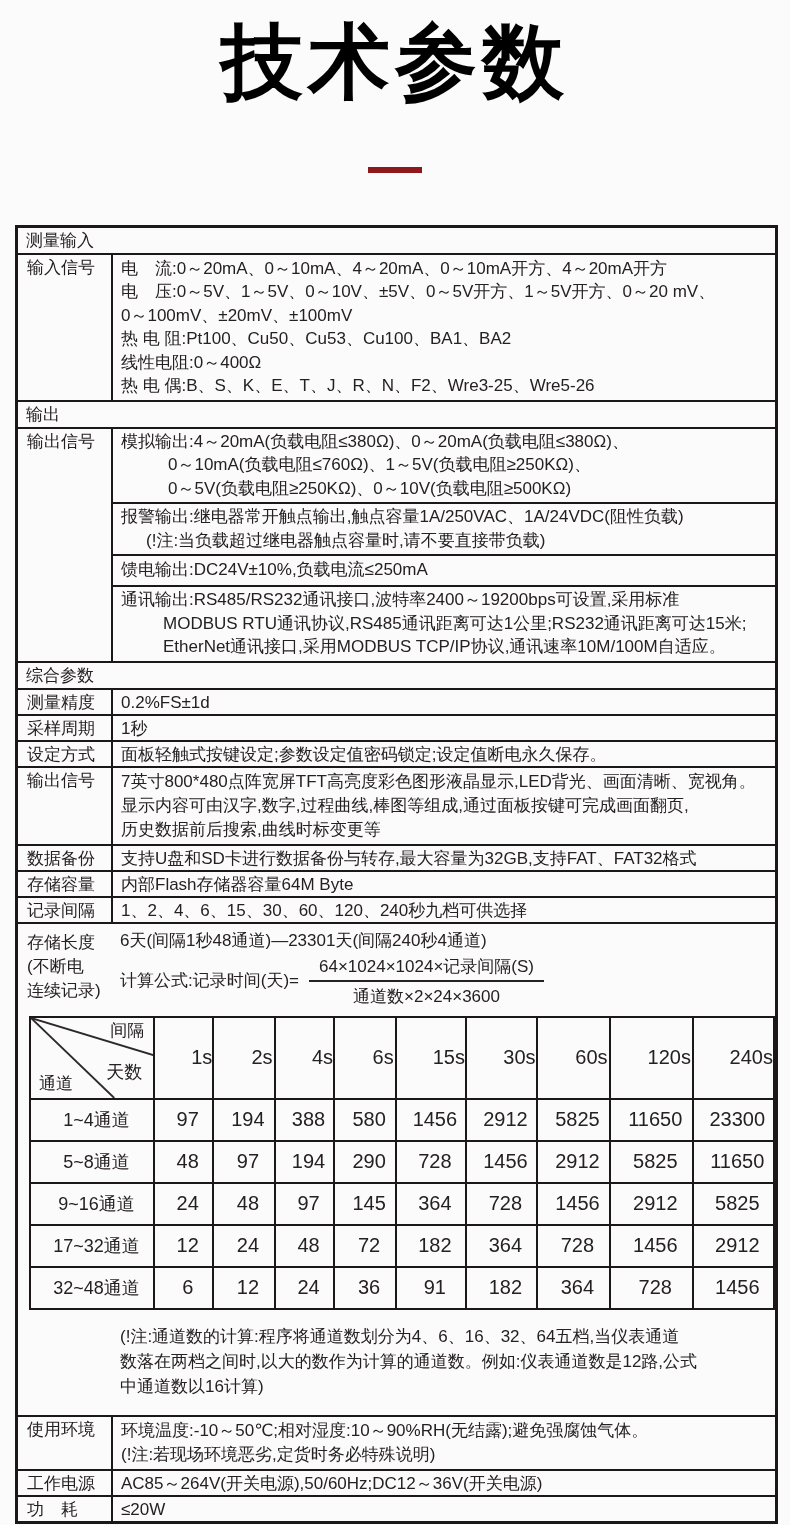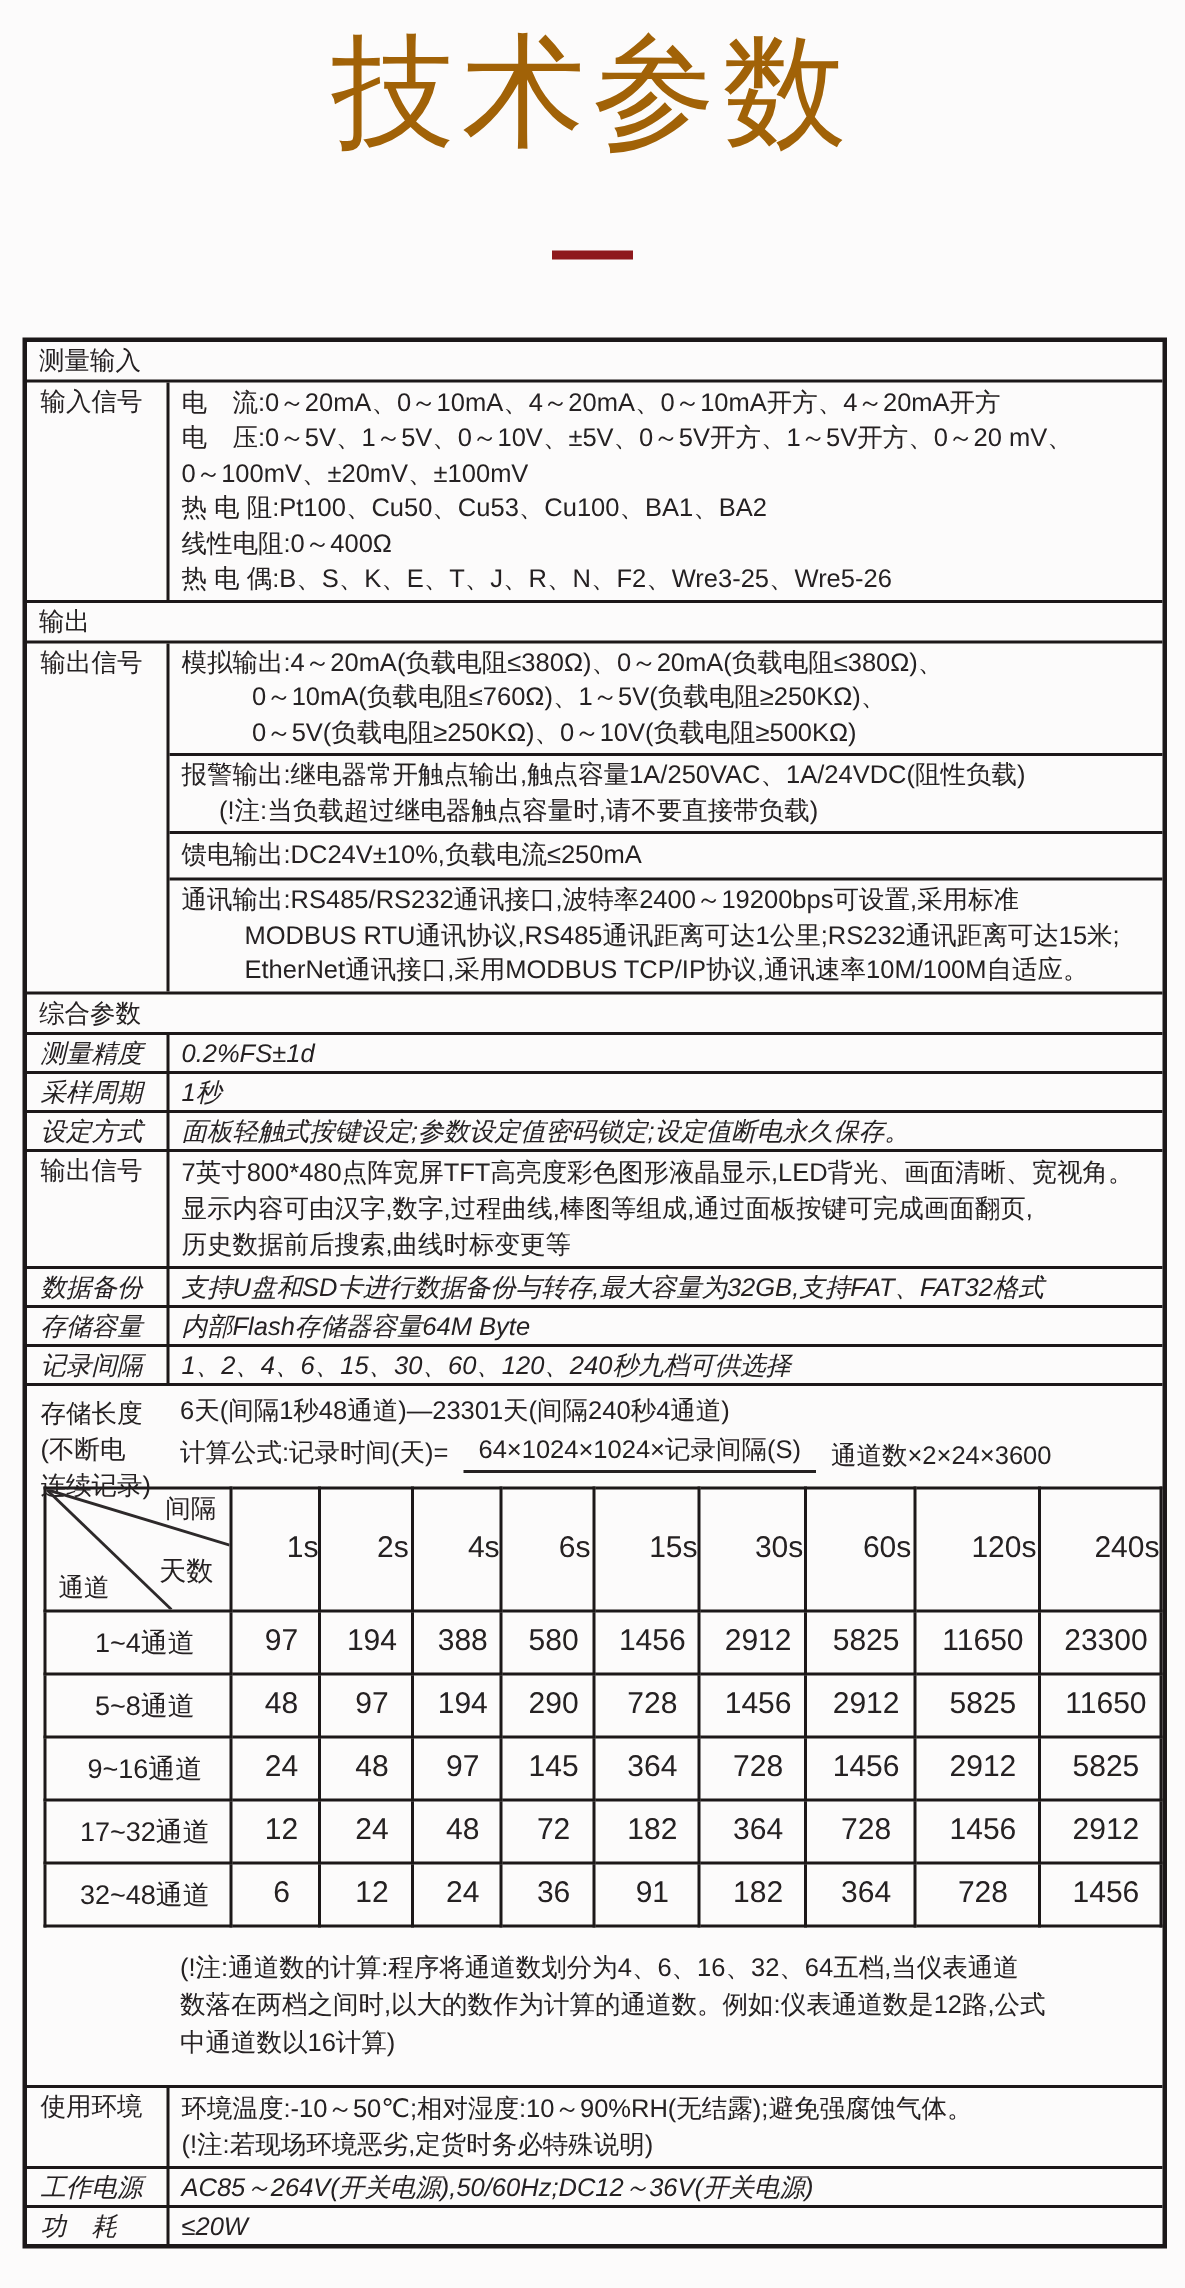--- a/index.html
+++ b/index.html
@@ -5,50 +5,50 @@
   * { box-sizing: border-box; margin: 0; padding: 0; }
   html, body { width: 790px; }
   body {
     width: 790px; height: 1525px; overflow: hidden;
     background: #fcfbfb; color: #252122;
     font-family: "Liberation Sans", "DejaVu Sans", sans-serif;
     font-size: 17px;
   }
   .title {
     margin-top: 14px; text-align: center;
-    font-size: 82px; line-height: 1.18; font-weight: 400;
-    letter-spacing: 5px; color: #a16207;
+    font-size: 82px; line-height: 1.18; font-weight: 700;
+    letter-spacing: 5px; color: #000000;
   }
   .accent-dash { width: 54px; height: 6px; margin: 56px auto 0; }
   .spec { margin: 52px 12px 0 15px; border: 3px solid #1c1819; }
   .row { border-top: 2px solid #1c1819; display: flex; align-items: stretch; }
   .row.first { border-top: none; }
   .section-cell { flex: 1; padding: 2px 8px 1px; line-height: 22px; }
   .lbl {
     flex: 0 0 95px; border-right: 2px solid #1c1819;
     padding: 2px 2px 2px 9px; line-height: 22px;
   }
   .val { flex: 1; padding: 2px 4px 2px 8px; }
-  .simple .lbl, .simple .val { line-height: 20px; padding-top: 3px; padding-bottom: 1px; font-style: italic; }
+  .simple .lbl, .simple .val { line-height: 20px; padding-top: 3px; padding-bottom: 1px; }
   .ln { line-height: 23.5px; white-space: nowrap; }
   .val.nopad { padding: 0; }
   .oblock { padding: 1px 0 2px 8px; }
   .oblock + .oblock { border-top: 2px solid #1c1819; }
   .ind-a { padding-left: 47px; }   
   .ind-b { padding-left: 25px; }   
   .ind-c { padding-left: 42px; }   
   .disp .ln { line-height: 24px; }
   .feed-line { line-height: 26px; }
   
   .storage { display: block; position: relative; padding: 4px 0 16px; }
   .storage-label { position: absolute; left: 9px; top: 7px; width: 95px; line-height: 24px; }
   .storage-range { margin-left: 102px; line-height: 25px; white-space: nowrap; }
   .formula { margin: 3px 0 0 102px; display: flex; align-items: center; }
   .formula-prefix { line-height: 24px; white-space: nowrap; }
-  .frac { display: inline-flex; text-align: center; margin-left: 10px; }
+  .frac { display: inline-flex; flex-direction: column; text-align: center; margin-left: 10px; }
   .frac-num { padding: 0 10px 3px; border-bottom: 2px solid #252122; line-height: 21px; white-space: nowrap; }
   .frac-den { padding: 4px 10px 0; line-height: 21px; white-space: nowrap; }
   
   .days { border-collapse: collapse; margin: 9px 0 0 11px; table-layout: fixed; }
   .days th, .days td { border: 2px solid #1c1819; font-weight: 400; padding-left: 36px; }
   .days thead th { height: 82px; font-size: 20px; text-align: center; vertical-align: middle; }
   .days tbody td { height: 42px; font-size: 20px; text-align: center; padding-left: 8px; vertical-align: middle; white-space: nowrap; }
   .days td.chan { font-size: 18px; padding-left: 9px; }
   .corner { position: relative; padding: 0; }
   .corner svg { position: absolute; left: 0; top: 0; width: 100%; height: 100%; }

